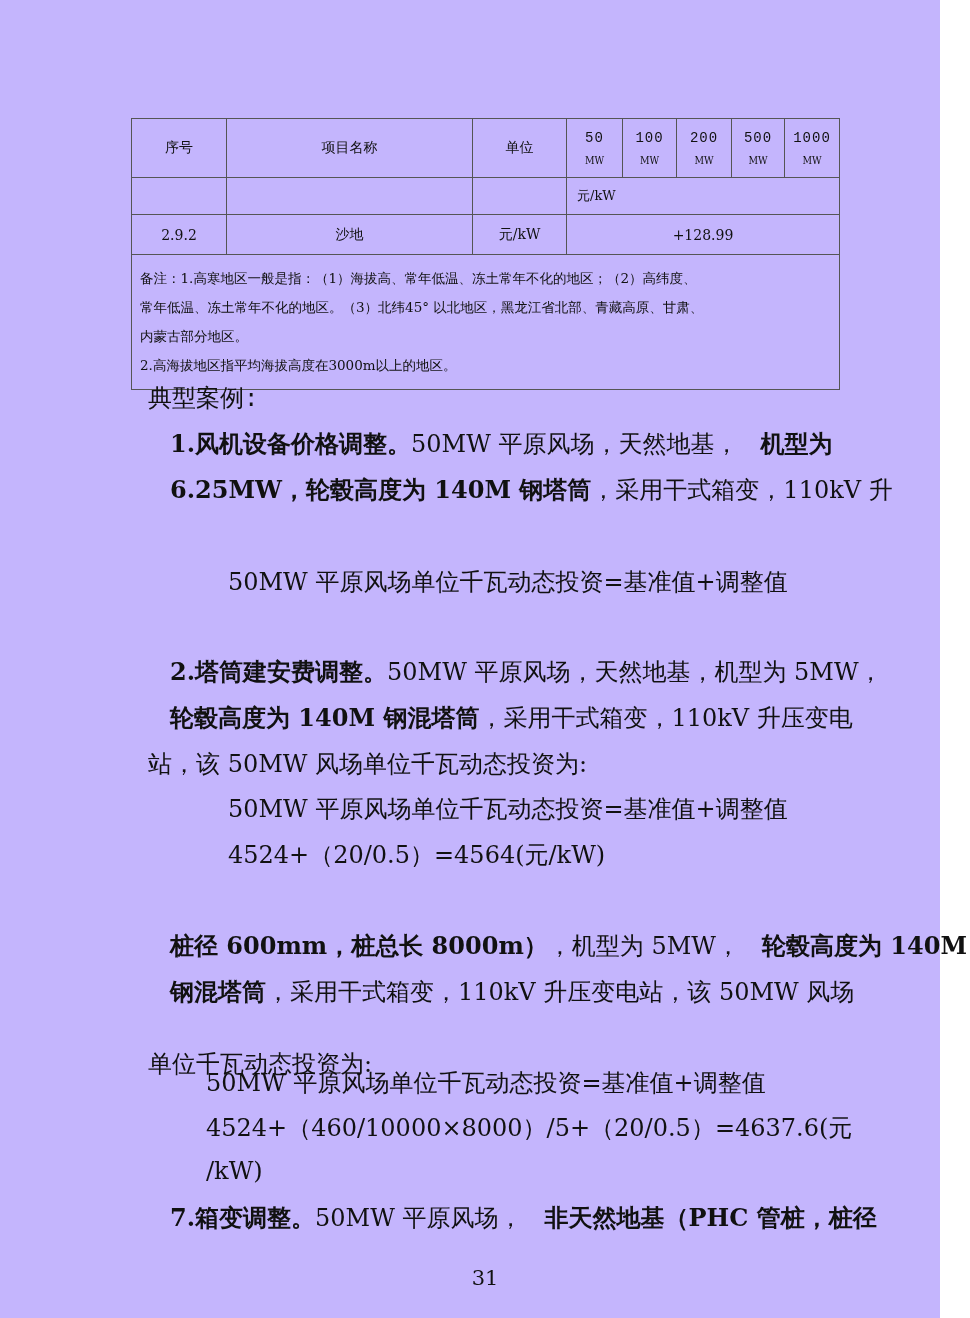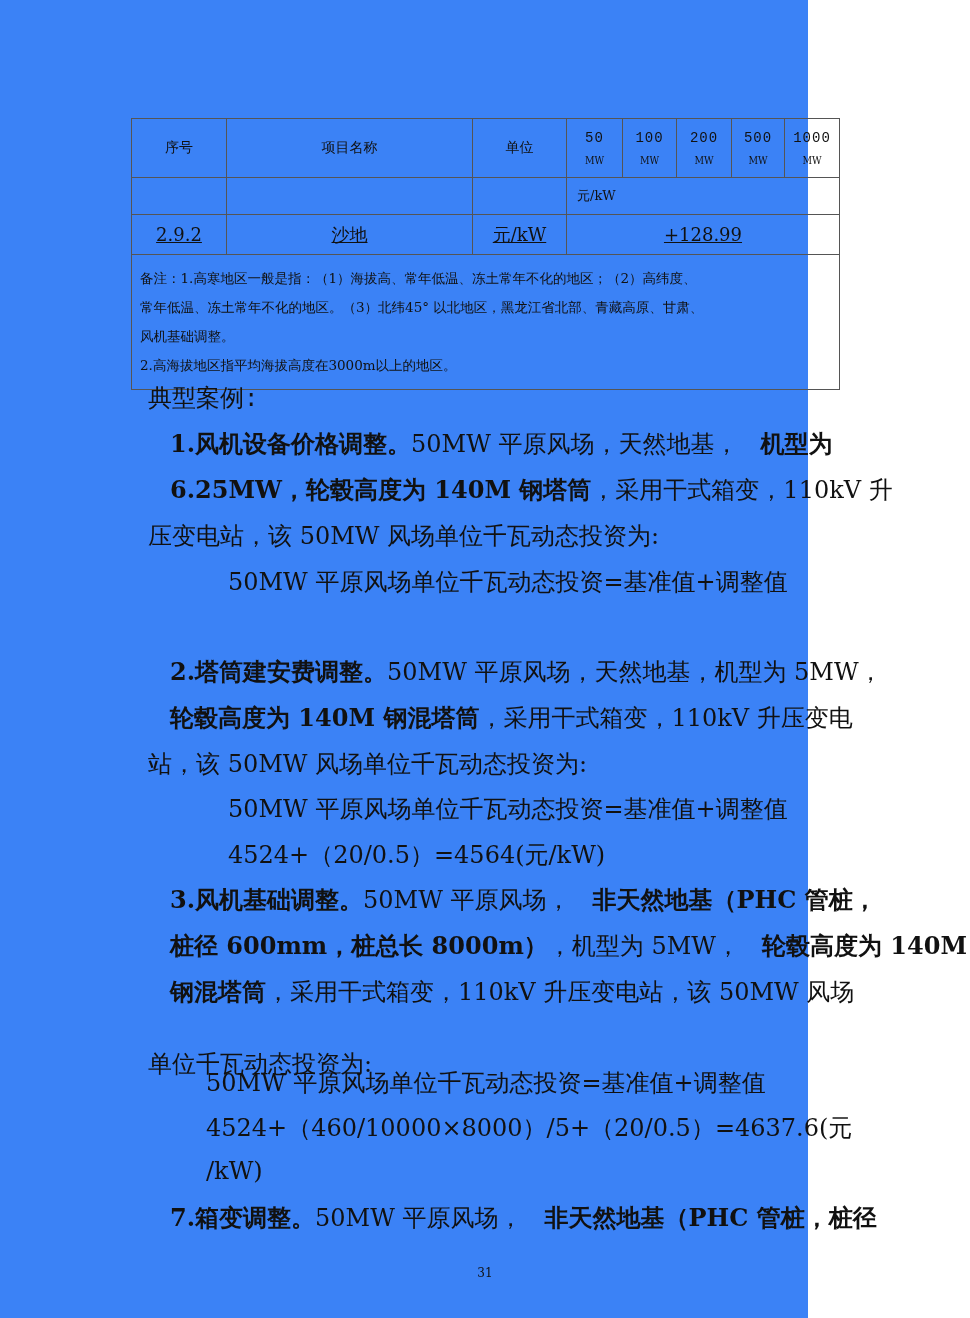--- a/index.html
+++ b/index.html
@@ -1,33 +1,33 @@
 <!DOCTYPE html>
 <html><head>
 <meta charset="utf-8">
 <style>
   html, body { margin:0; padding:0; background:#ffffff; }
   body { width:970px; height:1318px; position:relative; overflow:hidden;
          font-family:"DejaVu Serif","Liberation Serif",serif; color:#111; }
-  .page { position:absolute; left:0; top:0; width:808px; height:1318px; background:#3b82f6; }
+  .page { position:absolute; left:0; top:0; width:940px; height:1318px; background:#c4b5fd; }
 
   table.cost { position:absolute; left:131px; top:118px; width:708px; border-collapse:collapse;
                table-layout:fixed; font-size:14px; }
   table.cost td { border:1.5px solid #555; text-align:center; vertical-align:middle; padding:0; }
   .hdr-row td { height:58px; }
   .hdr-top { font-size:14px; letter-spacing:1px;font-family:Liberation Mono, monospace; }
   .hdr-mw { font-size:11px; margin-top:8px; transform:scaleX(0.85); display:block; }
   .row2 td { height:36px; }
-  .row3 td { height:39px; font-size:18px;text-decoration:underline; }
+  .row3 td { height:39px; font-size:14px; }
   .unit-cell { text-align:left !important; padding-left:10px !important; font-size:13px; }
   .note-cell { text-align:left !important; font-size:13.5px; line-height:29px; padding:9px 8px !important; }
   .note-line { display:block; }
   .line { position:absolute; white-space:nowrap; font-size:24px; }
   .b { font-weight:bold;margin-left:22px; }
-  .pageno { position:absolute; top:1266px; left:0; width:970px; text-align:center; font-size:12px; }
+  .pageno { position:absolute; top:1266px; left:0; width:970px; text-align:center; font-size:21px; }
 </style>
 </head>
 <body>
 
 <div class="page">
 
   <table class="cost">
     <colgroup>
       <col style="width:95px">
         <col style="width:246px">
@@ -58,51 +58,47 @@
     <tr class="row3">
       <td>2.9.2</td>
       <td>沙地</td>
       <td>元/kW</td>
       <td colspan="5">+128.99</td>
     </tr>
     <tr>
       <td colspan="8" class="note-cell">
         <span class="note-line">备注：1.高寒地区一般是指：（1）海拔高、常年低温、冻土常年不化的地区；（2）高纬度、</span>
         <span class="note-line">常年低温、冻土常年不化的地区。（3）北纬45° 以北地区，黑龙江省北部、青藏高原、甘肃、</span>
-        <span class="note-line">风机基础调整。</span>
+        <span class="note-line">内蒙古部分地区。</span>
         <span class="note-line">2.高海拔地区指平均海拔高度在3000m以上的地区。</span>
       </td>
     </tr>
   </tbody>
     </table>
 
   <div class="line" style="left:148px; top:382px;font-family:Liberation Mono, monospace;">典型案例:</div>
 
   <div class="line" style="left:148px; top:428px;">
     <span class="b">1.风机设备价格调整。</span><span>50MW 平原风场，天然地基，</span><span class="b">机型为</span>
   </div>
   <div class="line" style="left:148px; top:474px;">
     <span class="b">6.25MW，轮毂高度为 140M 钢塔筒</span><span>，采用干式箱变，110kV 升</span>
   </div>
-  <div class="line" style="left:148px; top:520px;">压变电站，该 50MW 风场单位千瓦动态投资为:</div>
   <div class="line" style="left:228px; top:566px;">50MW 平原风场单位千瓦动态投资=基准值+调整值</div>
 
   <div class="line" style="left:148px; top:656px;">
     <span class="b">2.塔筒建安费调整。</span><span>50MW 平原风场，天然地基，机型为 5MW，</span>
   </div>
   <div class="line" style="left:148px; top:702px;">
     <span class="b">轮毂高度为 140M 钢混塔筒</span><span>，采用干式箱变，110kV 升压变电</span>
   </div>
   <div class="line" style="left:148px; top:748px;">站，该 50MW 风场单位千瓦动态投资为:</div>
   <div class="line" style="left:228px; top:793px;">50MW 平原风场单位千瓦动态投资=基准值+调整值</div>
   <div class="line" style="left:228px; top:839px;">4524+（20/0.5）=4564(元/kW)</div>
 
-  <div class="line" style="left:148px; top:884px;">
-    <span class="b">3.风机基础调整。</span><span>50MW 平原风场，</span><span class="b">非天然地基（PHC 管桩，</span>
-  </div>
   <div class="line" style="left:148px; top:930px;">
     <span class="b">桩径 600mm，桩总长 8000m）</span><span>，机型为 5MW，</span><span class="b">轮毂高度为 140M</span>
   </div>
   <div class="line" style="left:148px; top:976px;">
     <span class="b">钢混塔筒</span><span>，采用干式箱变，110kV 升压变电站，该 50MW 风场</span>
   </div>
   <div class="line" style="left:148px; top:1048px;">单位千瓦动态投资为:</div>
   <div class="line" style="left:206px; top:1067px;">50MW 平原风场单位千瓦动态投资=基准值+调整值</div>
   <div class="line" style="left:206px; top:1112px;">4524+（460/10000×8000）/5+（20/0.5）=4637.6(元</div>
   <div class="line" style="left:206px; top:1157px;">/kW)</div>

